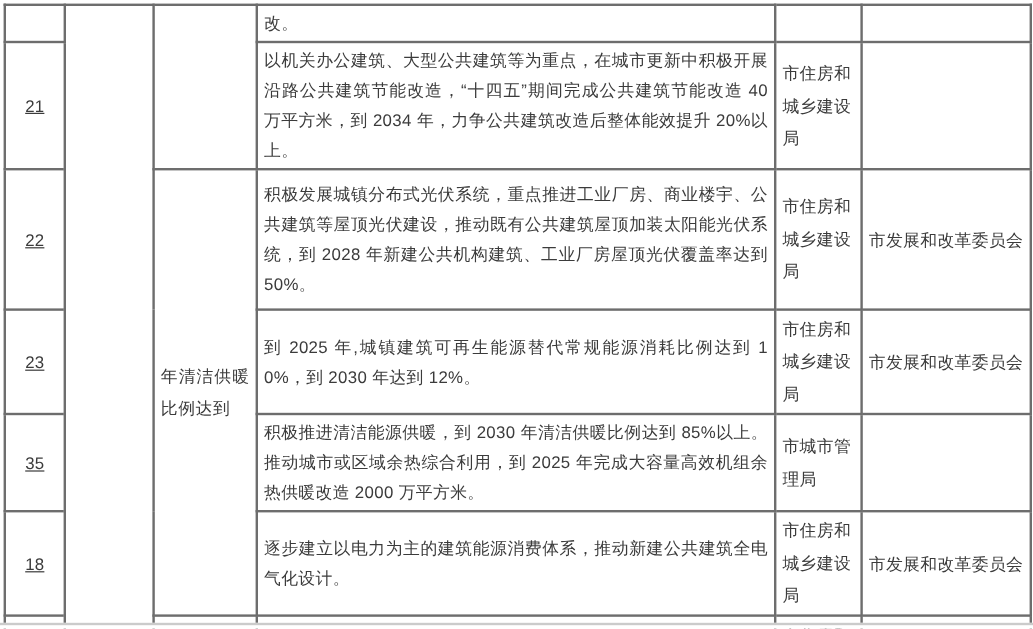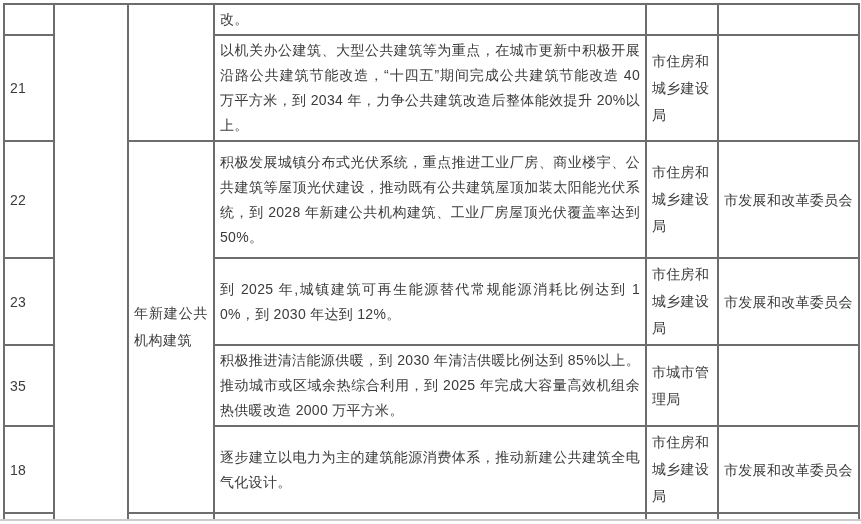--- a/index.html
+++ b/index.html
@@ -19,24 +19,25 @@
   table.doc-table td {
     border:2px solid #6d6d6d;
     vertical-align:middle;
     color:#3b3b3b;
     font-size:14px;
     padding:2px 5px;
     overflow:hidden;
     word-break:break-all;
   }
   td.num-cell {
-    text-align:left;
+    text-align:center;
     font-size:13.5px;
     padding:0;
     letter-spacing:0.2px;
+    text-decoration:underline;
   }
   td.spacer-cell { padding:0; }
   td.cat-cell {
     text-align:justify;
     line-height:27px;
     padding:2px 6px;
     letter-spacing:0.5px;
   }
   td.task-cell {
     text-align:justify;
@@ -90,21 +91,21 @@
 
     <tr style="height:100px">
       <td class="num-cell">21</td>
       <td class="task-cell">以机关办公建筑、大型公共建筑等为重点，在城市更新中积极开展沿路公共建筑节能改造，“十四五”期间完成公共建筑节能改造 40 万平方米，到 2034 年，力争公共建筑改造后整体能效提升 20%以上。</td>
       <td class="dept-cell">市住房和城乡建设局</td>
       <td class="codept-cell"></td>
     </tr>
 
     <tr style="height:117px">
       <td class="num-cell">22</td>
-      <td class="cat-cell" rowspan="4">年新建公共机构建筑</td>
+      <td class="cat-cell" rowspan="4">年清洁供暖比例达到</td>
       <td class="task-cell">积极发展城镇分布式光伏系统，重点推进工业厂房、商业楼宇、公共建筑等屋顶光伏建设，推动既有公共建筑屋顶加装太阳能光伏系统，到 2028 年新建公共机构建筑、工业厂房屋顶光伏覆盖率达到 50%。</td>
       <td class="dept-cell">市住房和城乡建设局</td>
       <td class="codept-cell">市发展和改革委员会</td>
     </tr>
 
     <tr style="height:75px">
       <td class="num-cell">23</td>
       <td class="task-cell">到 2025 年,城镇建筑可再生能源替代常规能源消耗比例达到 10%，到 2030 年达到 12%。</td>
       <td class="dept-cell">市住房和城乡建设局</td>
       <td class="codept-cell">市发展和改革委员会</td>

